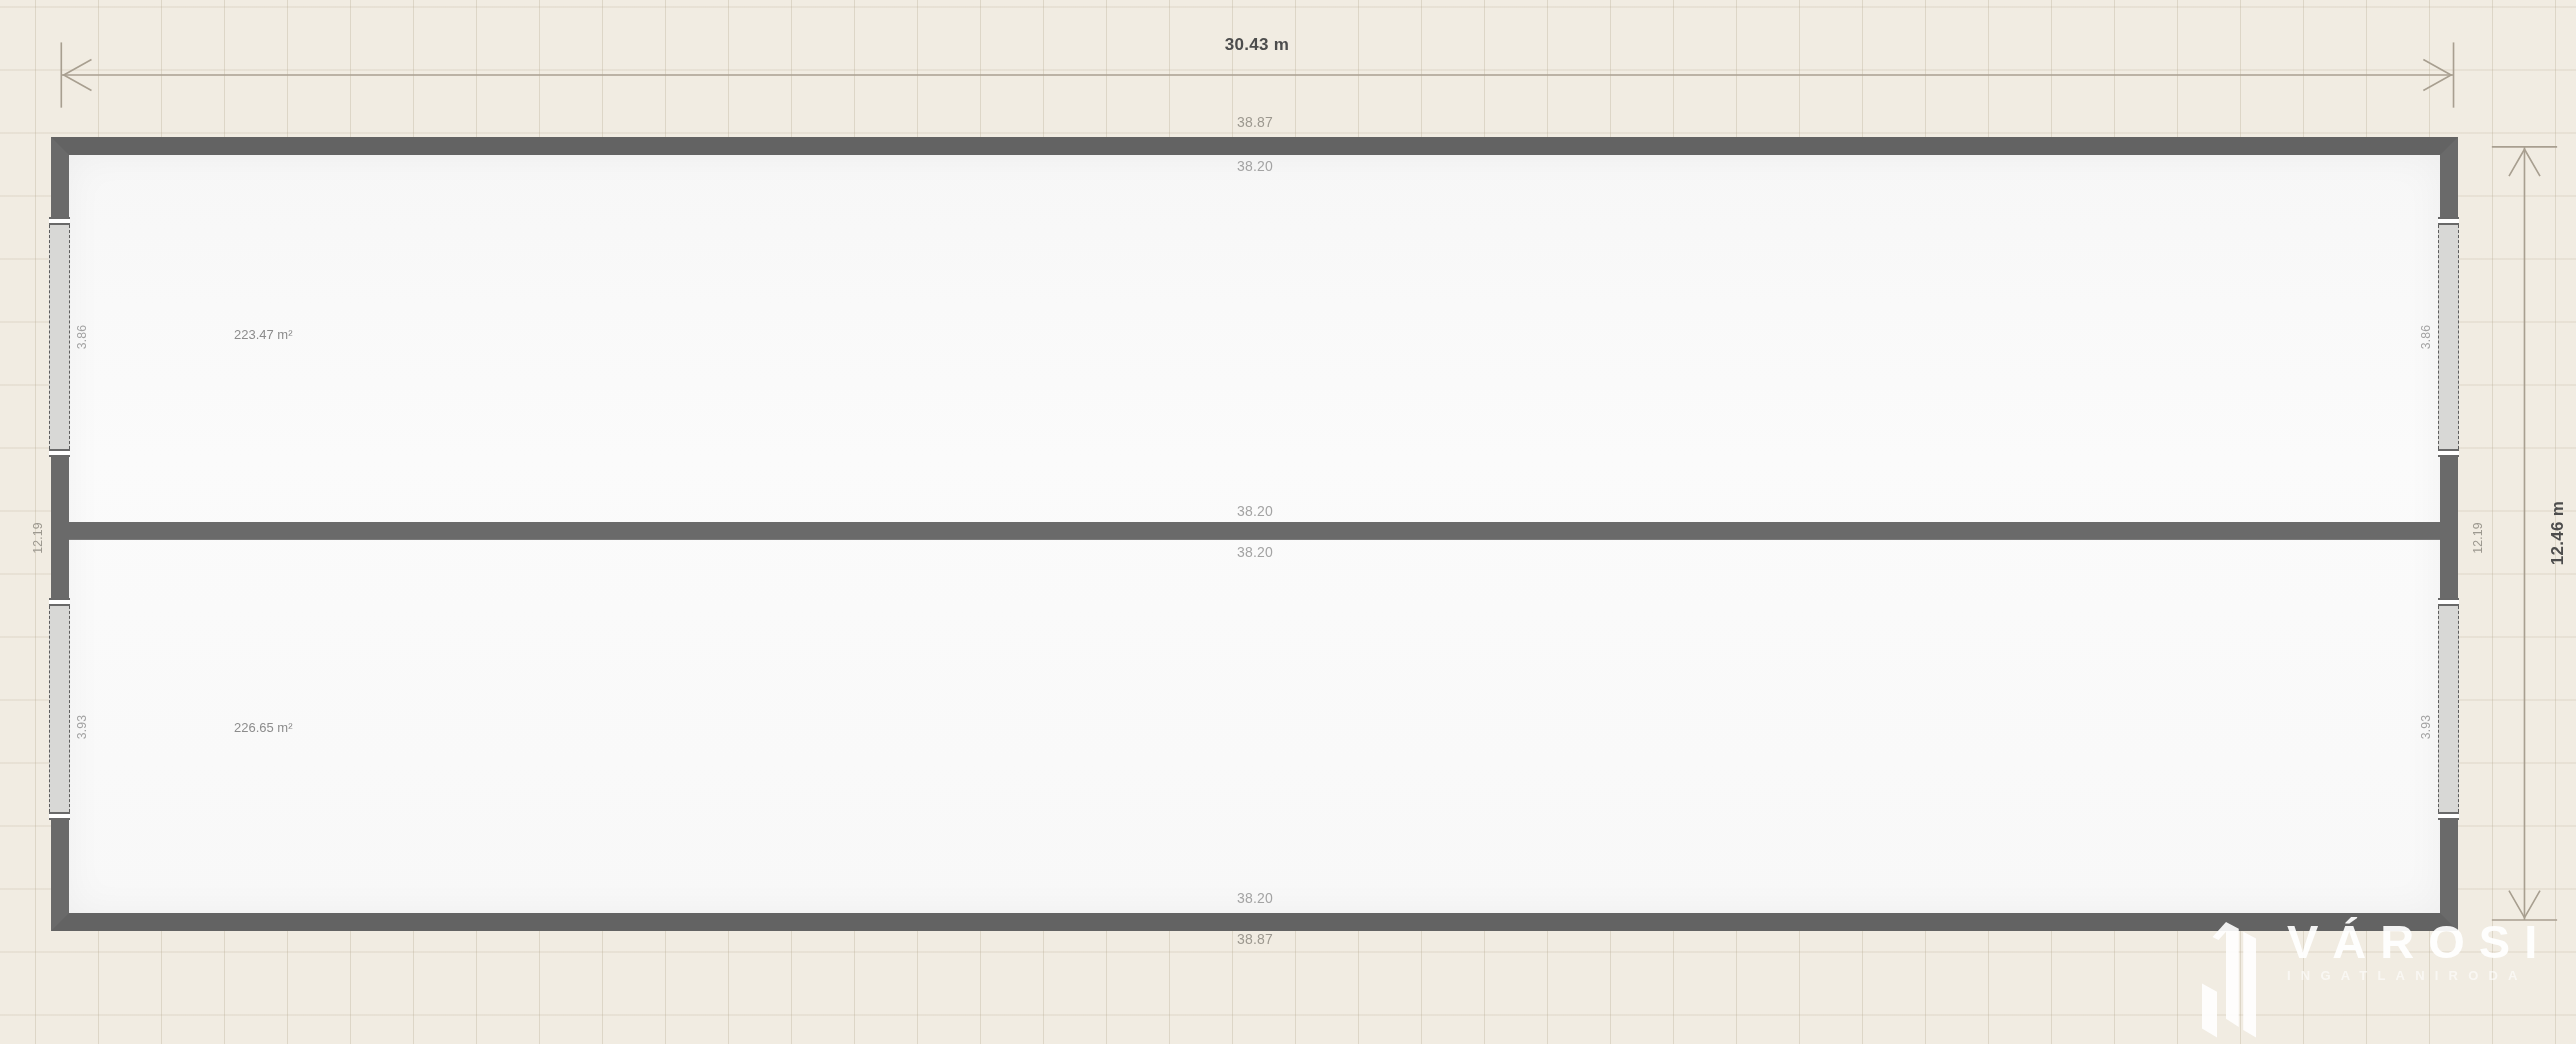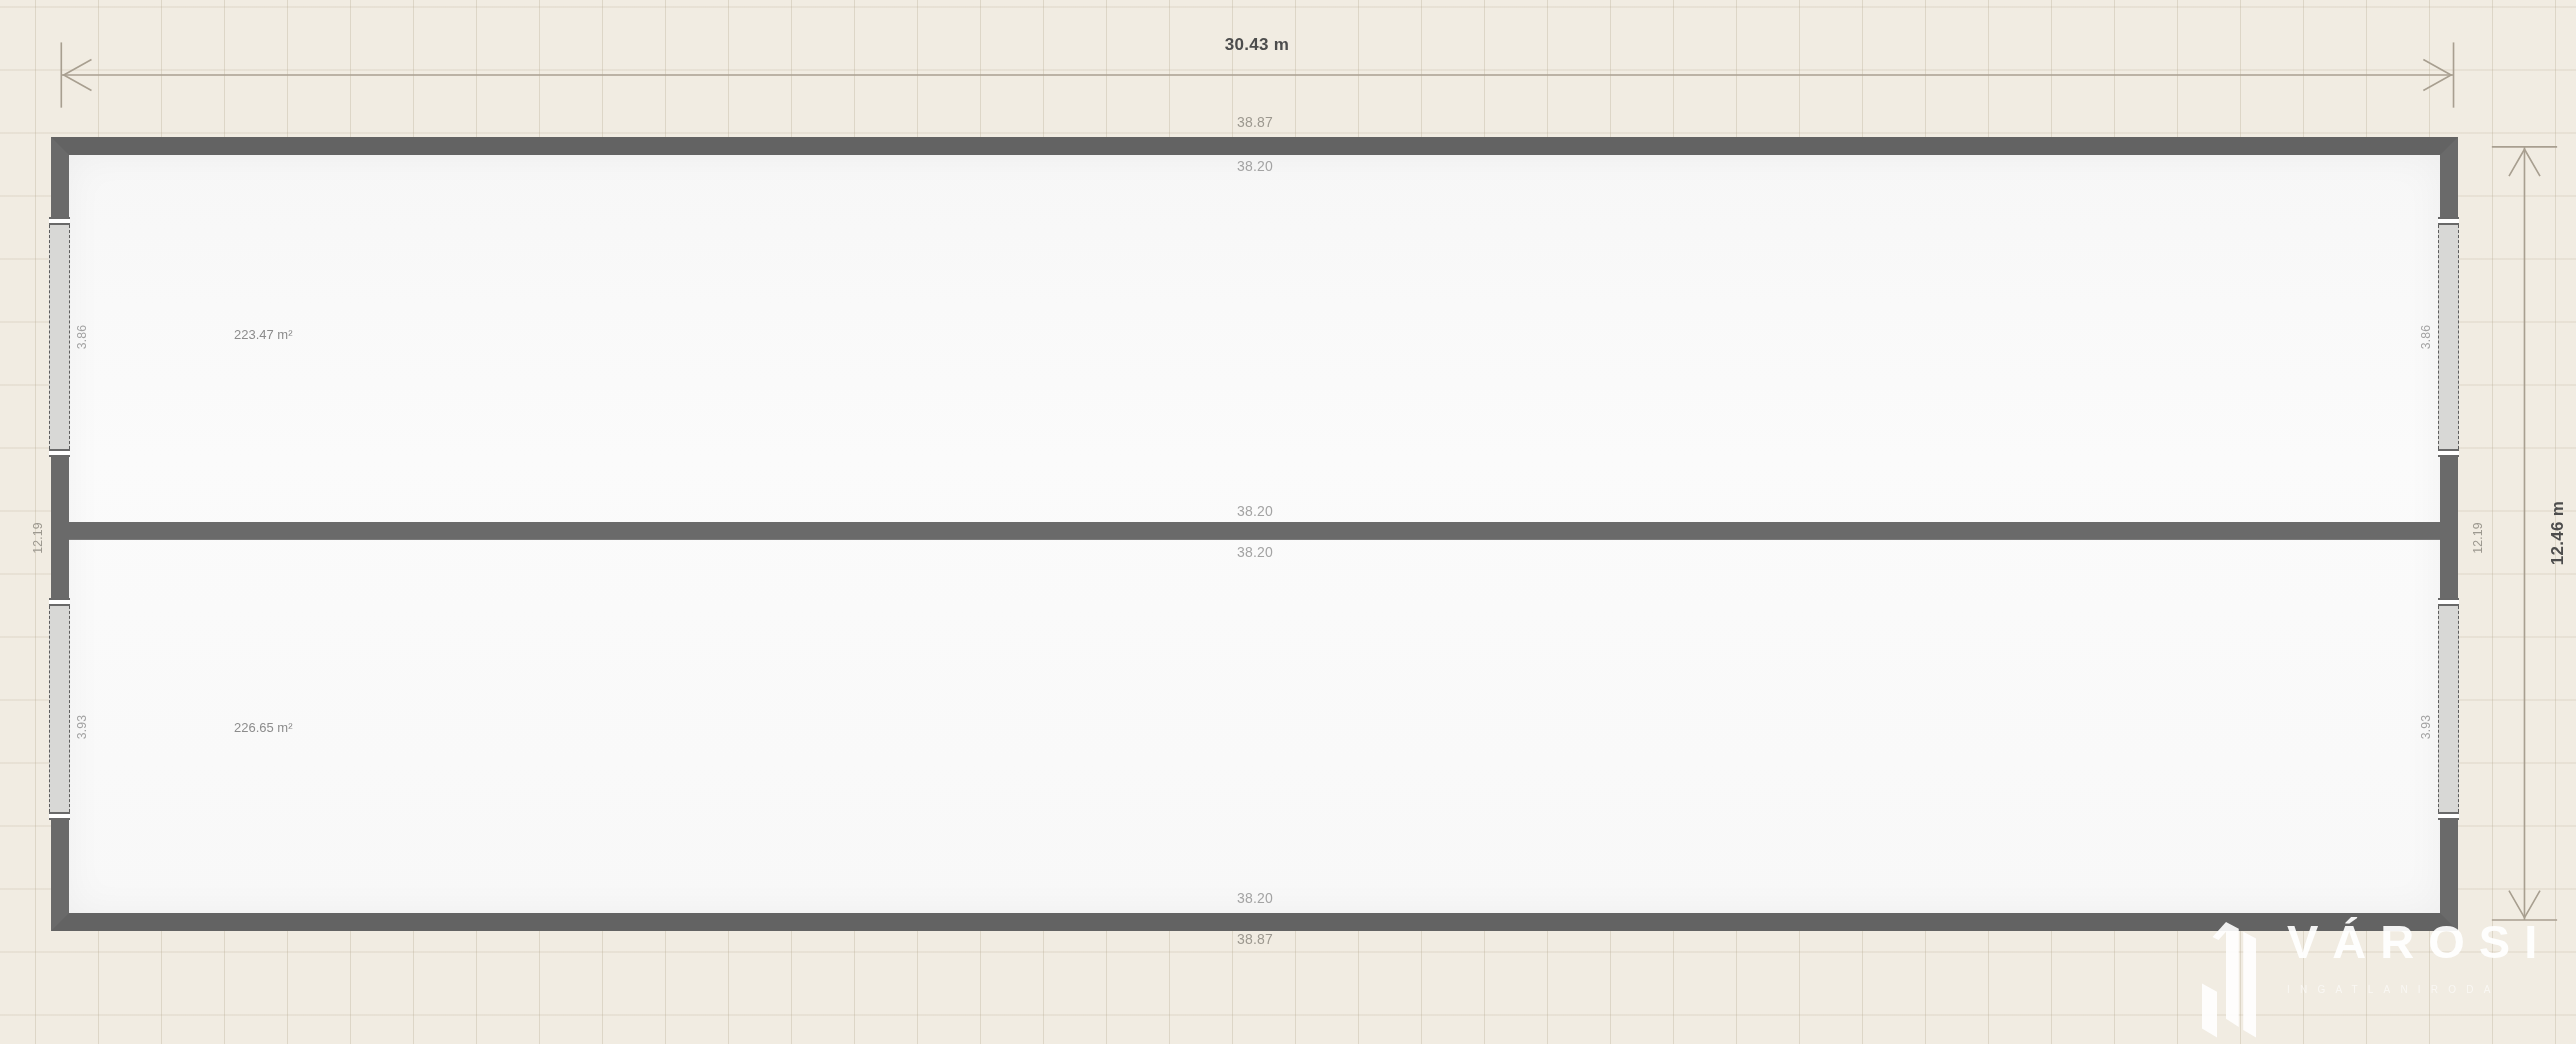--- a/index.html
+++ b/index.html
@@ -67,21 +67,21 @@
   .dims-svg{position:absolute; left:0; top:0;}
   
   .brand{position:absolute; left:2199px; top:914px; width:359px; height:145px; display:flex; z-index:5;}
   .brand-icon{width:75px; height:127px; margin-right:13px; flex:0 0 auto;}
   .brand-textcol{padding-top:1.6px;}
   .brand-name{
     font-size:47px; font-weight:700; color:rgba(255,255,255,.93);
     letter-spacing:14px; line-height:51px;
   }
   .brand-tagline{
-    margin-top:17px; font-size:10px; font-weight:400;
+    margin-top:1px; font-size:13px; font-weight:700;
     color:rgba(255,255,255,.6); letter-spacing:10.2px;
   }
 </style>
 </head>
 <body>
 
 <div class="stage">
 
   <svg class="dims-svg" width="2576" height="1044" viewBox="0 0 3158 1280">
     <g stroke="#a89f90" stroke-width="2" fill="none">

